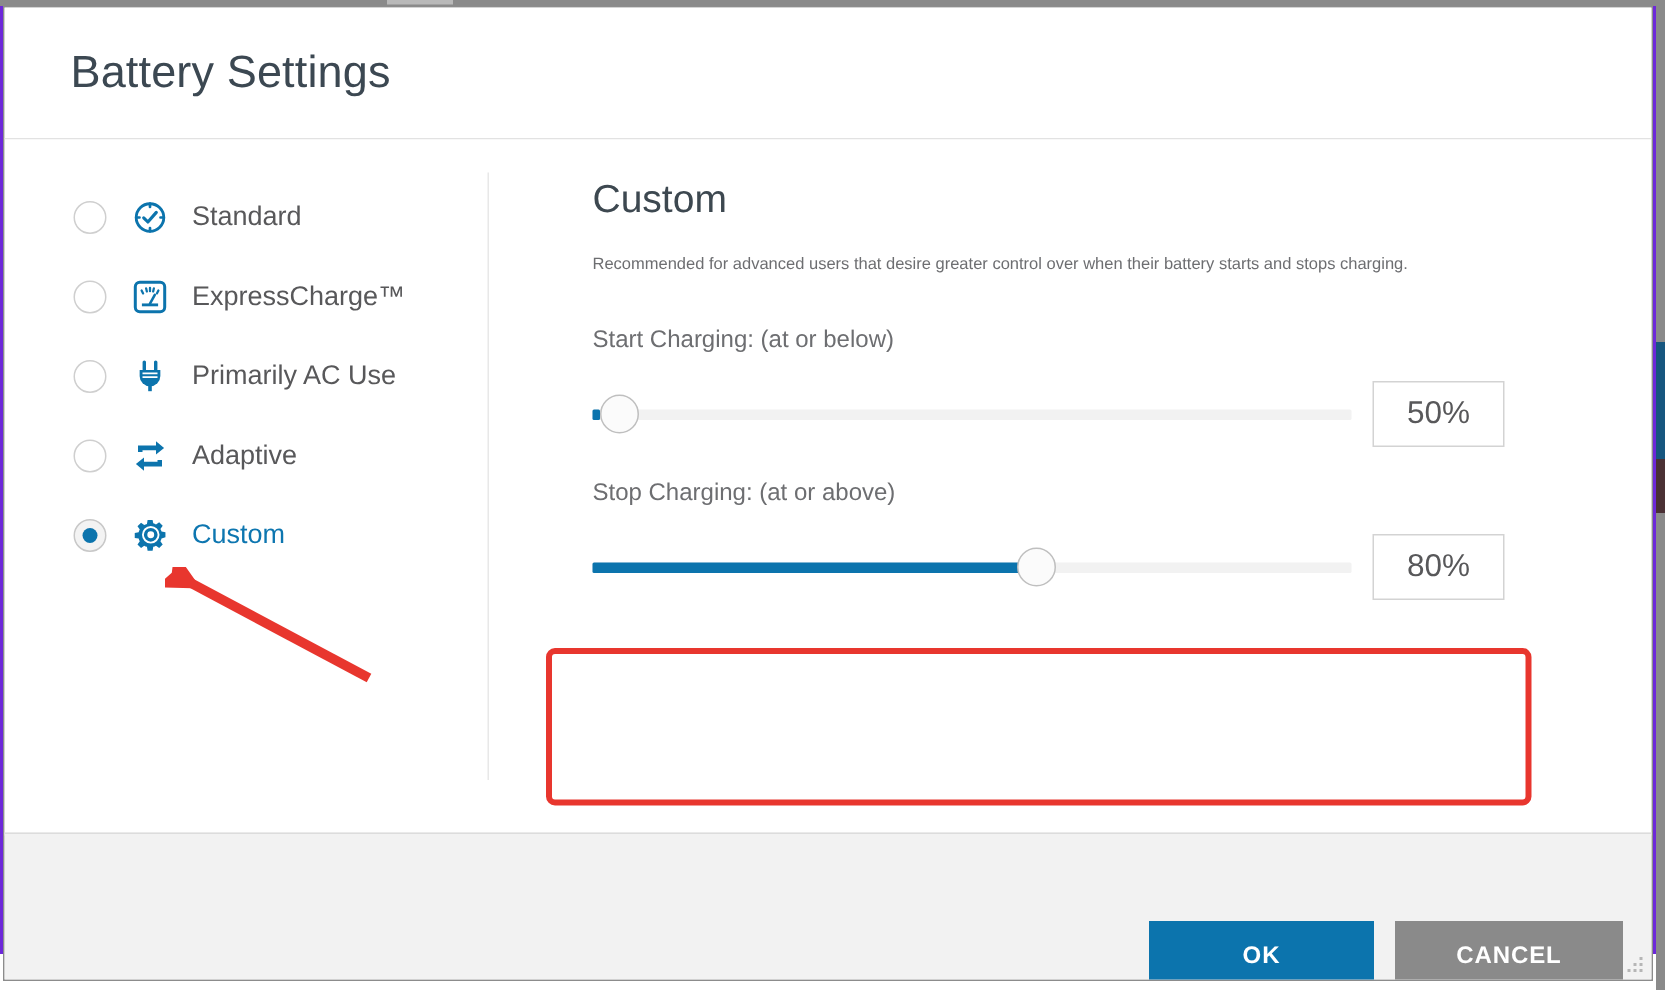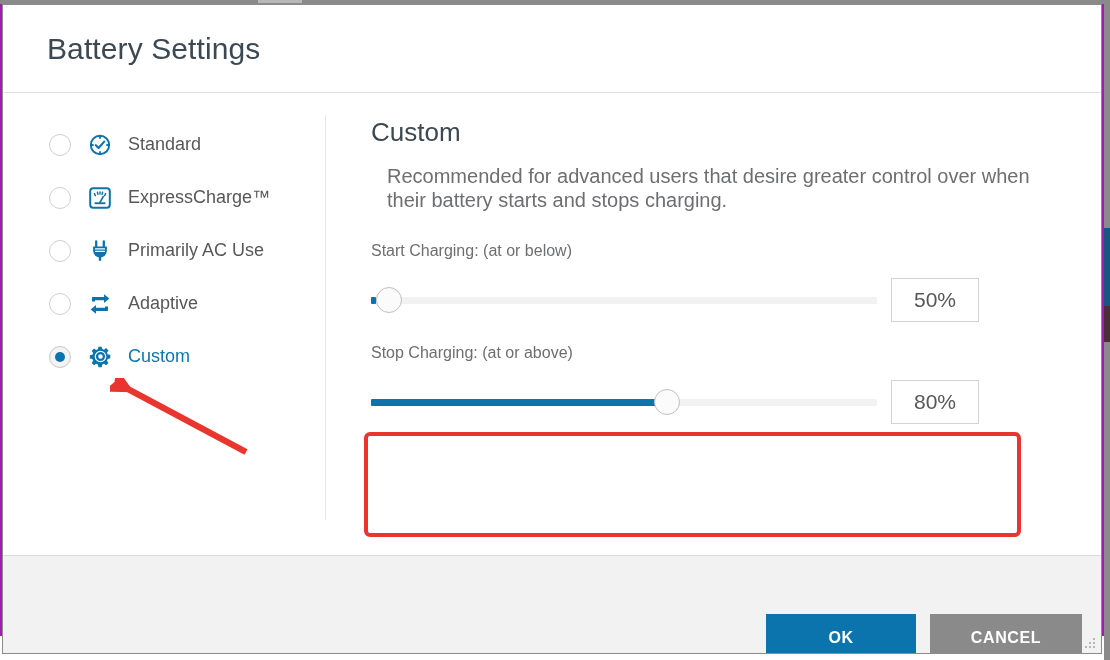--- a/index.html
+++ b/index.html
@@ -12,21 +12,21 @@
     height: 660px;
     font-family: "Liberation Sans", sans-serif;
     overflow: hidden;
   }
 
   
   #desktop {
     position: relative;
     width: 1110px;
     height: 636px;
-    background: #a21caf;
+    background: #6d28d9;
   }
   .bg-strip-blue {
     position: absolute;
     right: 0;
     top: 228px;
     width: 6px;
     height: 78px;
     background: #16567f;
   }
   .bg-strip-dark {
@@ -83,20 +83,21 @@
     color: #3c4852;
     letter-spacing: 0.1px;
   }
 
   
   #body-area {
     position: relative;
     height: 464px;
     display: flex;
     background: #ffffff;
+    gap: 24px;
   }
 
   
   #mode-list {
     width: 322px;
     padding-top: 25px;
     box-sizing: border-box;
     position: relative;
   }
   .mode-row {
@@ -168,25 +169,25 @@
     box-sizing: border-box;
     position: relative;
   }
   #detail-title {
     font-size: 26px;
     color: #3d4850;
     font-weight: 400;
     margin: 0 0 16px 0;
   }
   #detail-desc {
-    font-size: 20px;
+    font-size: 11px;
     line-height: 24px;
     color: #6d6e71;
     width: 648px;
-    margin: 16px;
+    margin: 0;
   }
 
   .slider-group {
     margin-top: 30px;
     position: relative;
   }
   .slider-group.second { margin-top: 22px; }
   .slider-label {
     font-size: 16px;
     color: #6d6e71;

